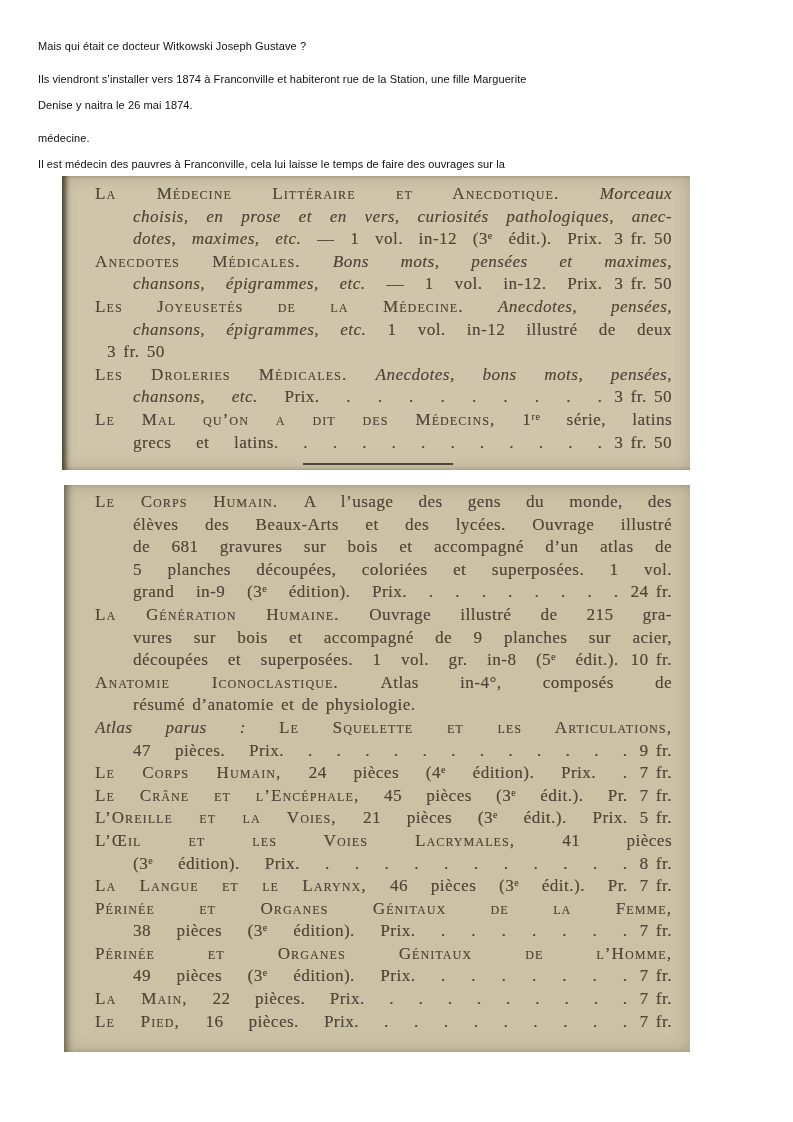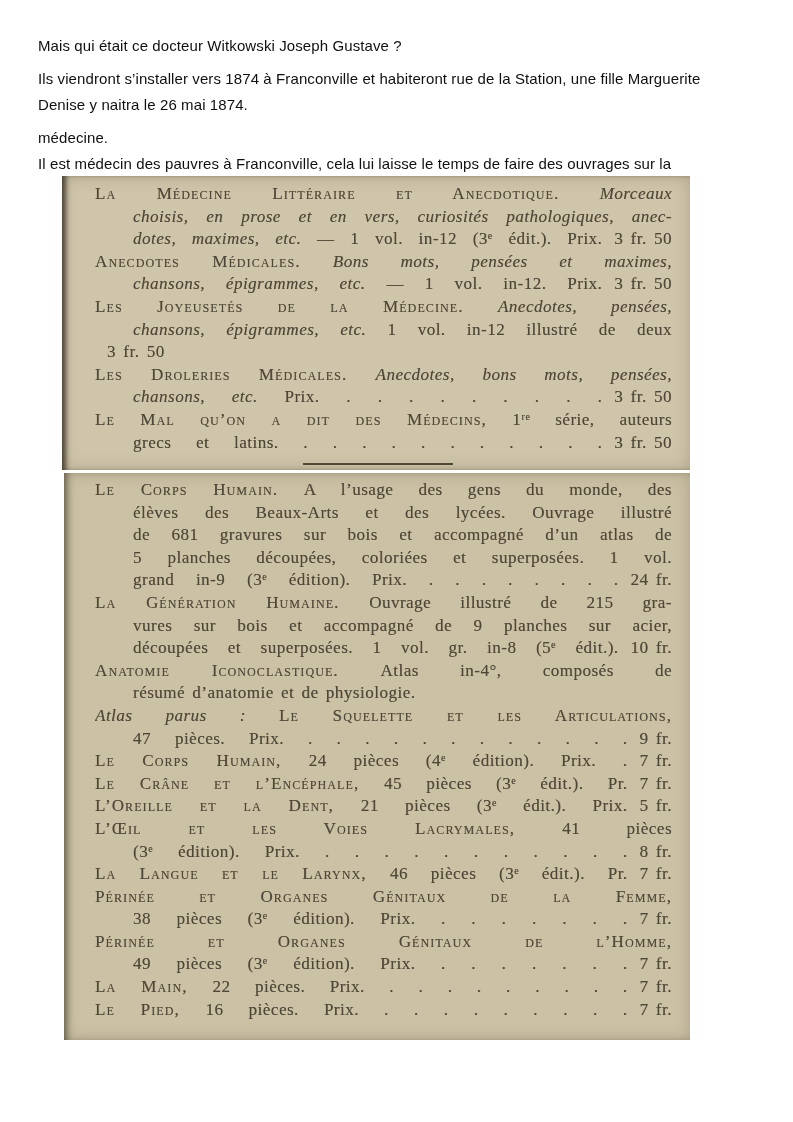--- a/index.html
+++ b/index.html
@@ -6,21 +6,21 @@
   html,body { margin:0; padding:0; }
   body {
     width:793px; height:1122px; position:relative;
     background:#ffffff;
     font-family:"Liberation Sans", sans-serif;
     overflow:hidden;
   }
   
   .intro {
     position:absolute; left:38px; top:33px; width:724px;
-    font-size:15px; line-height:26px; letter-spacing:0.1px;
+    font-size:11px; line-height:26px; letter-spacing:0.1px;
   }
   .para { margin:0 0 7px 0; }
   .iline { white-space:nowrap; }
 
   
   .scan {
     position:absolute;
     font-family:"Liberation Serif","DejaVu Serif",serif;
     font-size:17px;
     text-shadow:0.3px 0.3px 0.6px rgba(70,58,40,0.4);
@@ -96,29 +96,29 @@
       <span class="price">3 fr. 50</span>
     </div>
     <div class="line">
       <span class="txt j"><span class="seg-sc">Les Droleries Médicales. </span><span class="seg-i">Anecdotes, bons mots, pensées,</span></span>
     </div>
     <div class="line indent">
       <span class="txt j"><span class="seg-i">chansons, etc.</span><span class="seg-r"> Prix. . . . . . . . . .</span></span>
       <span class="price">3 fr. 50</span>
     </div>
     <div class="line">
-      <span class="txt j"><span class="seg-sc">Le Mal qu’on a dit des Médecins, </span><span class="seg-r">1ʳᵉ série, auteurs</span></span>
+      <span class="txt j"><span class="seg-sc">Le Mal qu’on a dit des Médecins, </span><span class="seg-r">1ʳᵉ série, latins</span></span>
     </div>
     <div class="line indent">
       <span class="txt j"><span class="seg-r">grecs et latins. . . . . . . . . . . .</span></span>
       <span class="price">3 fr. 50</span>
     </div>
     <div class="divider" style="background: rgb(78, 72, 55);"></div>
   </div>
-<div class="scan scan2" id="scan2" style="background: rgb(203, 193, 165); color: rgb(78, 70, 54);">
+<div class="scan scan2" id="scan2" style="background: rgb(203, 193, 165); color: rgb(78, 70, 54); margin-top: 12px;">
     <div class="line">
       <span class="txt j"><span class="seg-sc">Le Corps Humain. </span><span class="seg-r">A l’usage des gens du monde, des</span></span>
     </div>
     <div class="line indent">
       <span class="txt j"><span class="seg-r">élèves des Beaux-Arts et des lycées. Ouvrage illustré</span></span>
     </div>
     <div class="line indent">
       <span class="txt j"><span class="seg-r">de 681 gravures sur bois et accompagné d’un atlas de</span></span>
     </div>
     <div class="line indent">
@@ -153,21 +153,21 @@
     </div>
     <div class="line">
       <span class="txt j"><span class="seg-sc">Le Corps Humain, </span><span class="seg-r">24 pièces (4ᵉ édition). Prix. .</span></span>
       <span class="price">7 fr.</span>
     </div>
     <div class="line">
       <span class="txt j"><span class="seg-sc">Le Crâne et l’Encéphale, </span><span class="seg-r">45 pièces (3ᵉ édit.). Pr.</span></span>
       <span class="price">7 fr.</span>
     </div>
     <div class="line">
-      <span class="txt j"><span class="seg-sc">L’Oreille et la Dent, </span><span class="seg-r">21 pièces (3ᵉ édit.). Prix.</span></span>
+      <span class="txt j"><span class="seg-sc">L’Oreille et la Voies, </span><span class="seg-r">21 pièces (3ᵉ édit.). Prix.</span></span>
       <span class="price">5 fr.</span>
     </div>
     <div class="line">
       <span class="txt j"><span class="seg-sc">L’Œil et les Voies Lacrymales, </span><span class="seg-r">41 pièces</span></span>
     </div>
     <div class="line indent">
       <span class="txt j"><span class="seg-r">(3ᵉ édition). Prix. . . . . . . . . . . .</span></span>
       <span class="price">8 fr.</span>
     </div>
     <div class="line">

